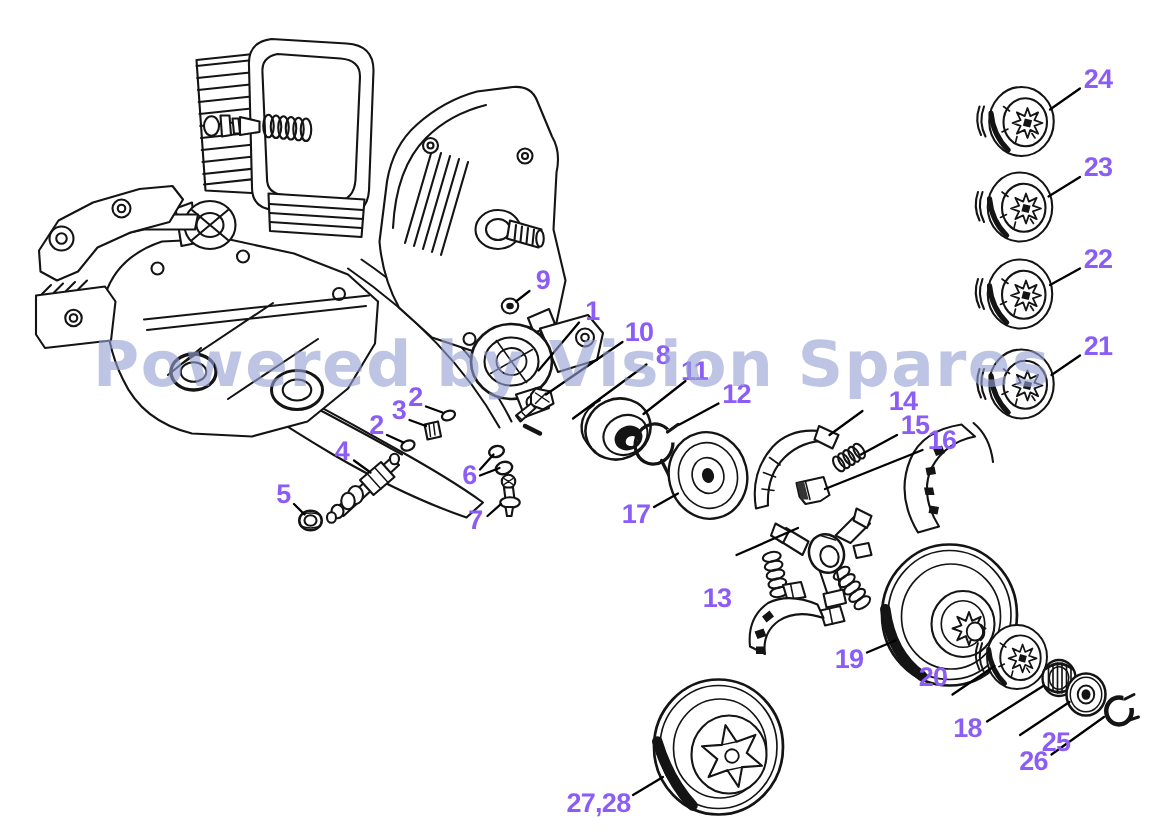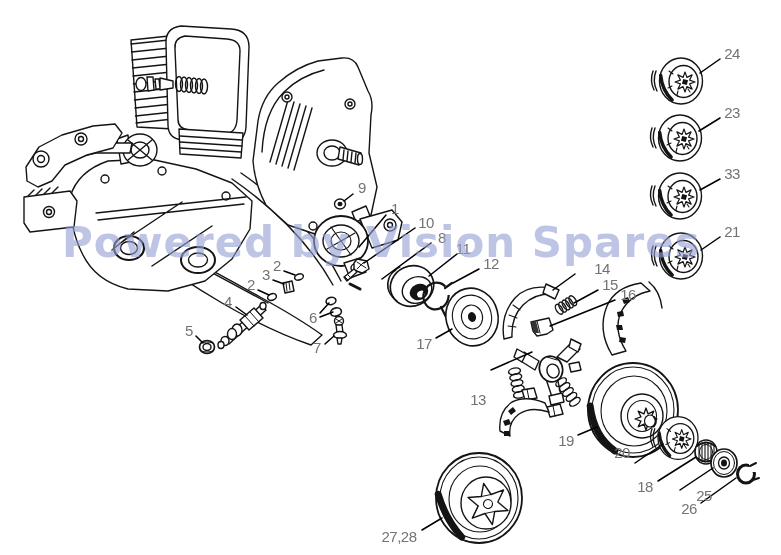--- a/index.html
+++ b/index.html
@@ -2,22 +2,22 @@
 <html><head>
 <meta charset="utf-8">
 <style>
   html,body{margin:0;padding:0;background:#fff;}
   .stage{position:relative;width:781px;height:555px;background:#fff;overflow:hidden;
          font-family:"Liberation Sans",sans-serif;}
   .stage > svg{position:absolute;left:0;top:0;}
   #leaders{position:absolute;left:0;top:0;z-index:3;pointer-events:none;}
   #leaders line{stroke:#000;stroke-width:1.5;stroke-linecap:round;}
   #callouts{position:absolute;left:0;top:0;width:781px;height:555px;z-index:4;pointer-events:none;}
-  .callout{position:absolute;transform:translate(-50%,-50%);font-weight:normal;font-size:15px;
-           color:#737373;letter-spacing:-0.5px;white-space:nowrap;}
+  .callout{position:absolute;transform:translate(-50%,-50%);font-weight:bold;font-size:18px;
+           color:#8b5cf6;letter-spacing:-0.5px;white-space:nowrap;}
   .watermark{position:absolute;left:62px;top:222px;z-index:6;pointer-events:none;
              font-family:"DejaVu Sans",sans-serif;font-size:42px;font-weight:400;
              letter-spacing:1px;line-height:1;white-space:nowrap;}
 </style>
 </head>
 <body>
 
 <div class="stage">
 
   <svg width="781" height="555" viewBox="0 0 781 555" stroke="#141414" fill="none" stroke-width="1.4" stroke-linejoin="round" stroke-linecap="round">
@@ -344,18 +344,18 @@
       <div class="callout" style="left: 424px; top: 343px;">17</div>
       <div class="callout" style="left: 478px; top: 375px; margin-top: 24px;">13</div>
       <div class="callout" style="left: 566px; top: 440px;">19</div>
       <div class="callout" style="left: 622px; top: 452px;">20</div>
       <div class="callout" style="left: 645px; top: 486px; text-align: center;">18</div>
       <div class="callout" style="left: 668px; top: 495px; margin-left: 36px;">25</div>
       <div class="callout" style="left: 689px; top: 508px;">26</div>
       <div class="callout" style="left: 399px; top: 536px;">27,28</div>
       <div class="callout" style="left: 732px; top: 53px;">24</div>
       <div class="callout" style="left: 732px; top: 112px;">23</div>
-      <div class="callout" style="left: 732px; top: 173px;">33</div>
+      <div class="callout" style="left: 732px; top: 173px;">22</div>
       <div class="callout" style="left: 732px; top: 231px; text-align: center;">21</div>
     </div>
 
   <div class="watermark" style="color: rgba(150, 162, 212, 0.62); font-weight: bold;">Powered by Vision Spares</div>
 </div>
 
 </body></html>

